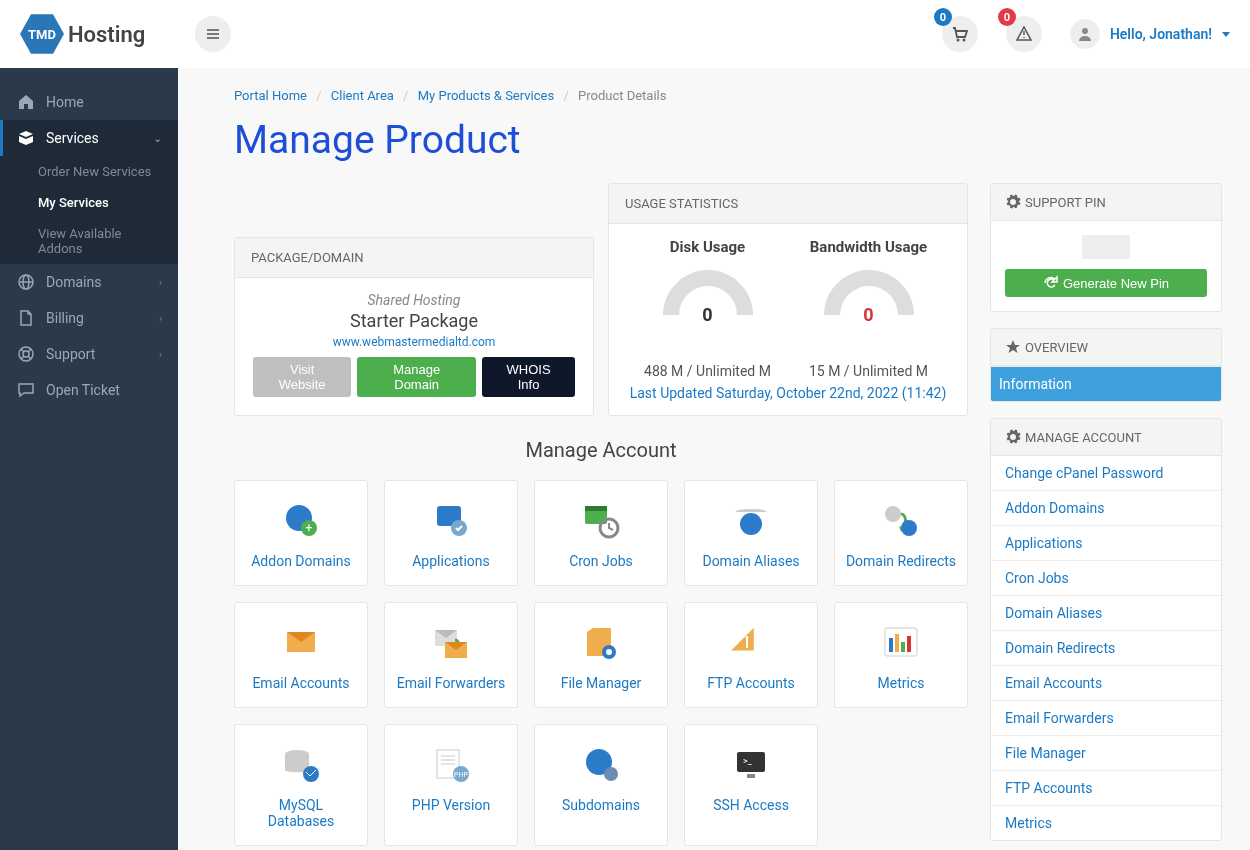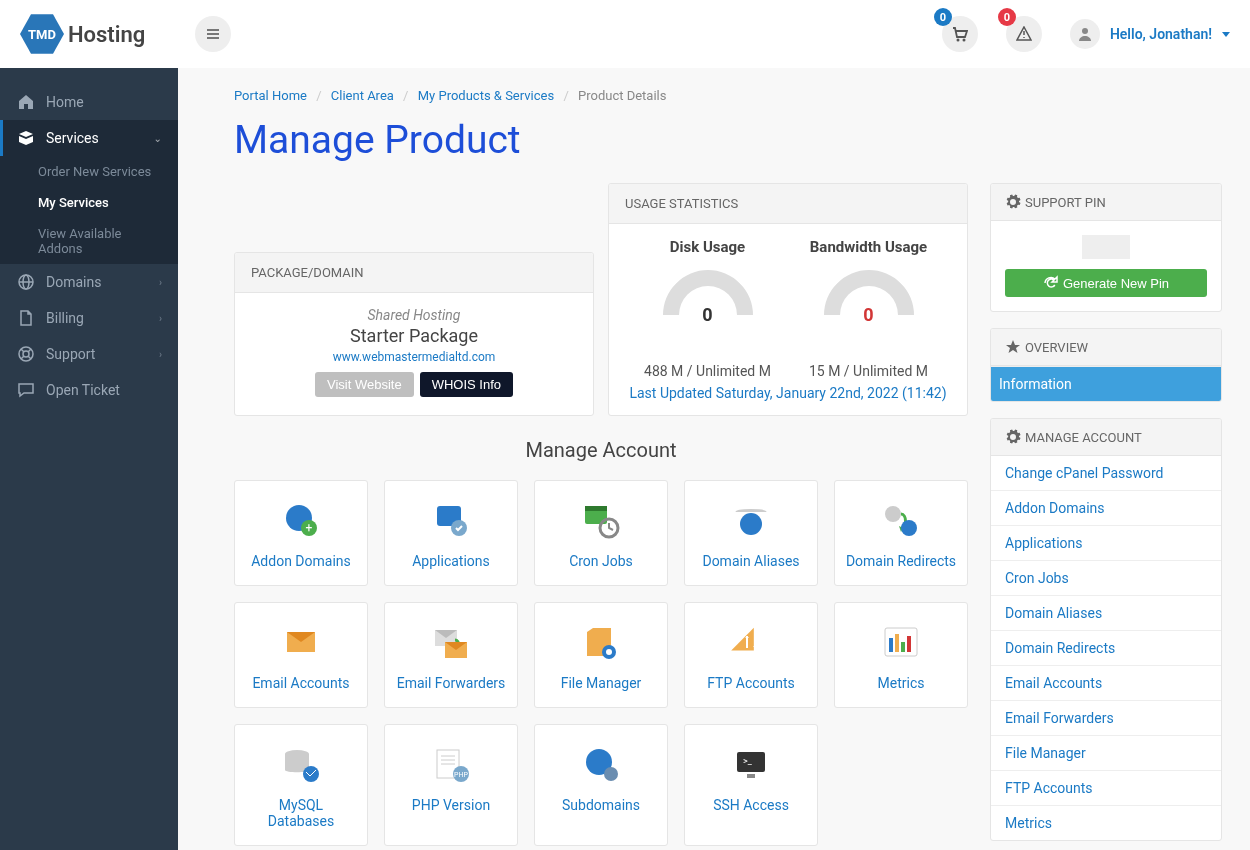--- a/index.html
+++ b/index.html
@@ -255,20 +255,21 @@
 
       <div class="pkg-row">
         <div class="panel pkg-panel">
           <div class="panel-header">PACKAGE/DOMAIN</div>
           <div class="pkg-body">
             <div class="pkg-type">Shared Hosting</div>
             <div class="pkg-name">Starter Package</div>
             <a href="#" class="pkg-domain">www.webmastermedialtd.com</a>
             <div class="btn-row">
               <button class="btn btn-gray">Visit Website</button>
+              <button class="btn btn-green">Manage Domain</button>
               <button class="btn btn-teal">WHOIS Info</button>
             </div>
           </div>
         </div>
 
         <div class="panel pkg-panel">
           <div class="panel-header">USAGE STATISTICS</div>
           <div class="usage-body">
             <div class="usage-grid">
               <div class="usage-col">
@@ -285,21 +286,21 @@
                 <div class="usage-title">Bandwidth Usage</div>
                 <div class="gauge-wrap">
                     <div class="gauge">
                       <div class="gauge-arc"></div>
                       <div class="gauge-val red">0</div>
                     </div>
                   </div>
                 <div class="usage-detail">15 M / Unlimited M</div>
               </div>
             </div>
-            <div class="updated">Last Updated Saturday, January 22nd, 2022 (11:42)</div>
+            <div class="updated">Last Updated Saturday, October 22nd, 2022 (11:42)</div>
           </div>
         </div>
       </div>
 
       <div class="section-title">Manage Account</div>
 
       <div class="tile-grid" id="tile-grid">
           <div class="tile">
             <div class="tile-icon">
               <svg viewBox="0 0 48 40">

